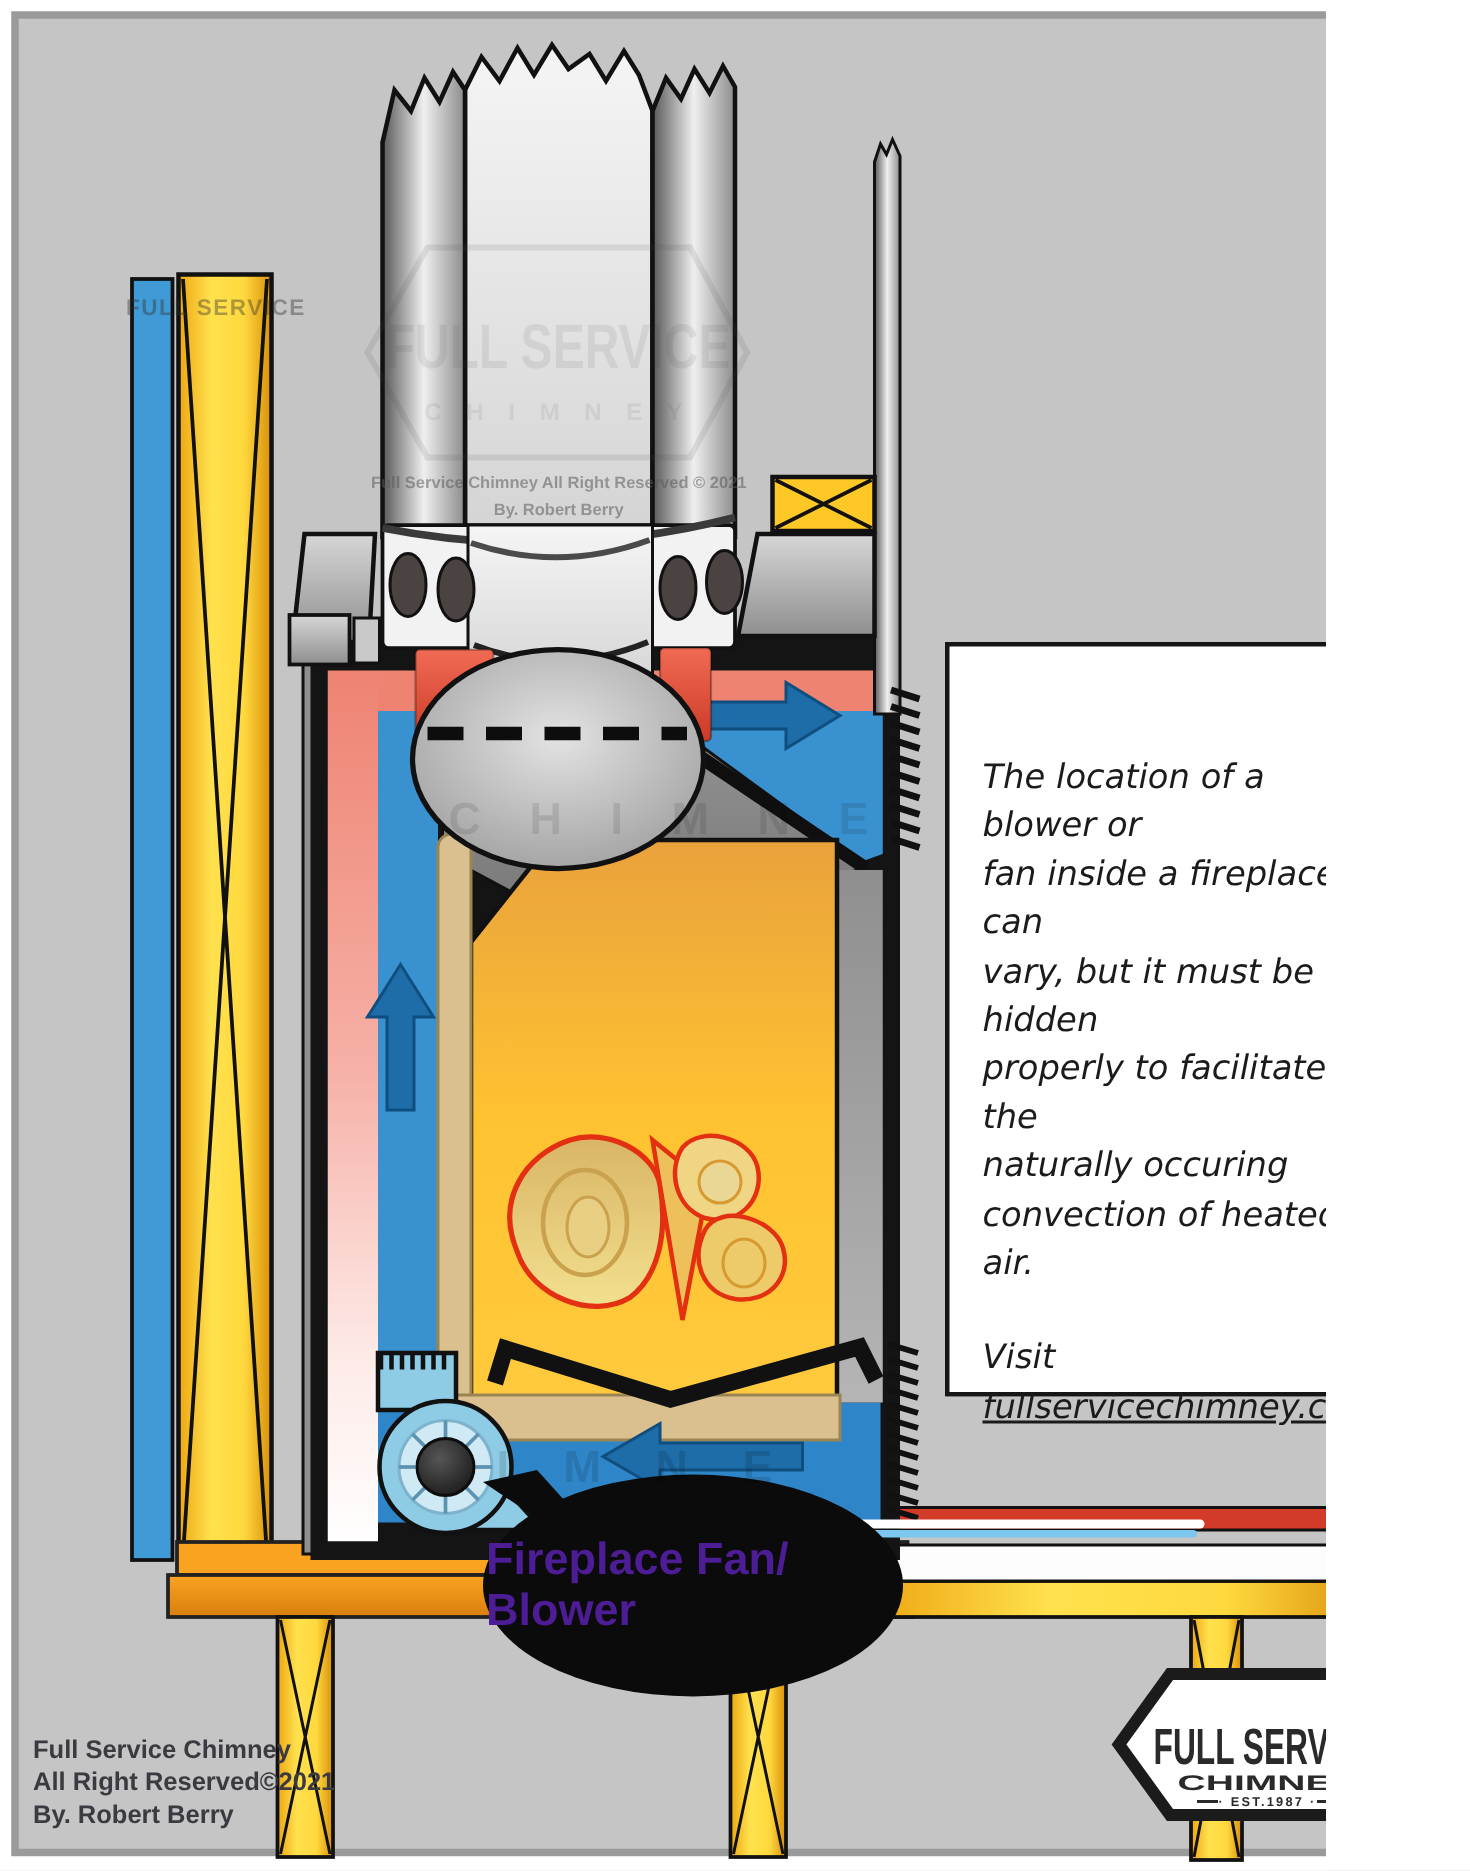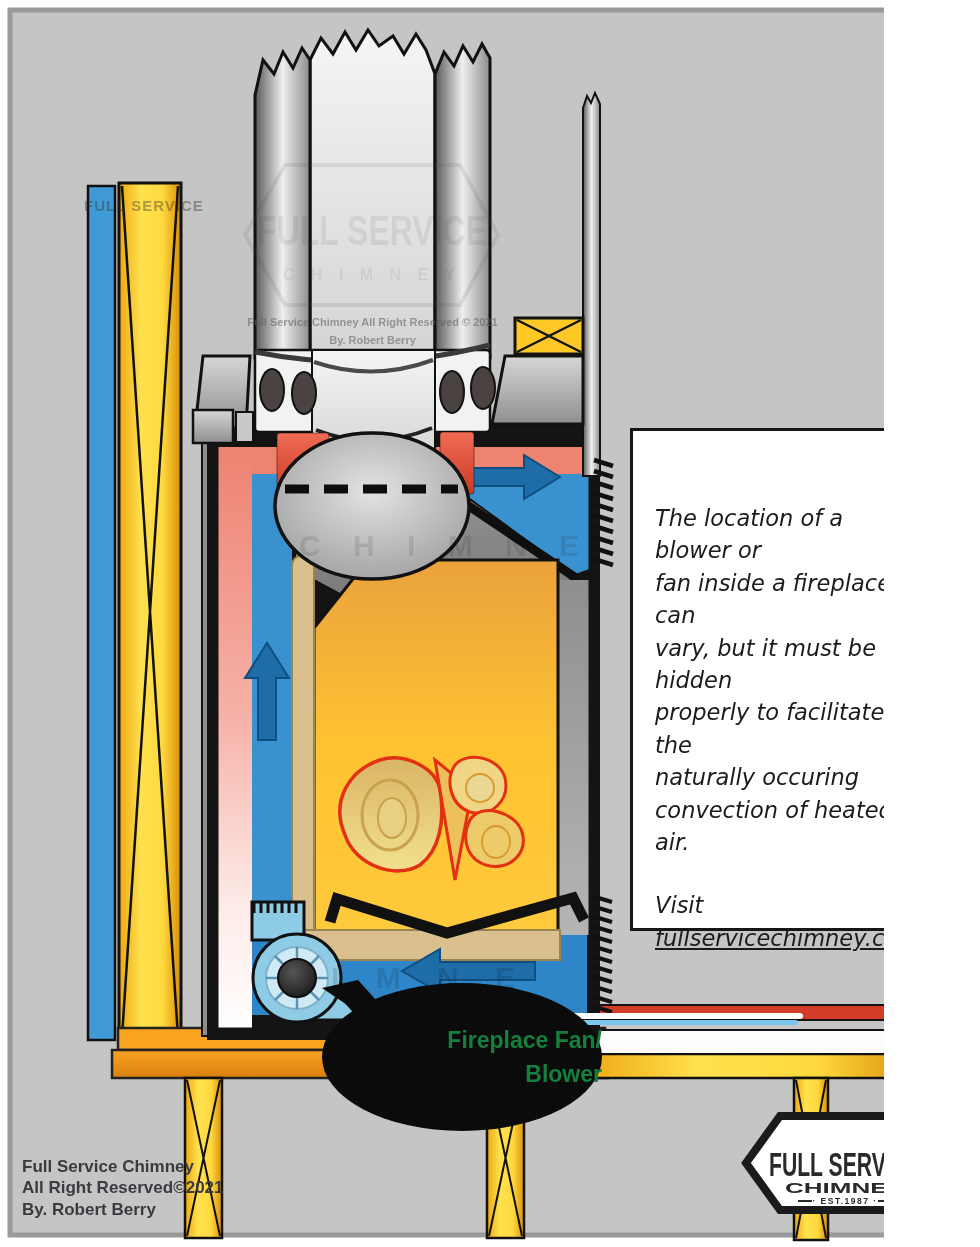--- a/index.html
+++ b/index.html
@@ -7,22 +7,22 @@
          font-family:"Liberation Sans",sans-serif;}
   #diagram-svg{position:absolute;left:0;top:0;}
   .overlay{position:absolute;box-sizing:border-box;}
   #info-box{left:630px;top:428px;width:309px;height:503px;background:#fff;border:3px solid #161616;
             padding:40px 16px 0 22px;font-family:"DejaVu Sans",sans-serif;font-style:italic;
             color:#1b1b1d;font-size:22.5px;line-height:1.44;}
   #info-title{font-size:27px;font-weight:bold;letter-spacing:-0.5px;margin-bottom:3px;}
   .info-para{white-space:pre-line;}
   .gap{margin-top:31px;}
   .uline{text-decoration:underline;}
-  #callout-text{left:324px;top:1023px;width:278px;text-align:right;color:#15803d;
-                font-weight:bold;font-size:23px;line-height:34px;white-space:pre-line;}
+  #callout-text{left:324px;top:1023px;width:278px;text-align:left;color:#4c1d95;
+                font-weight:bold;font-size:30px;line-height:34px;white-space:pre-line;}
   #copyright{left:22px;top:1156px;font-weight:bold;font-size:17px;line-height:1.26;
              color:#3a3a40;white-space:pre-line;}
   #wm-credit{left:240px;top:314px;width:265px;text-align:center;font-weight:bold;font-size:11px;
              line-height:1.6;color:rgba(95,90,95,0.55);white-space:pre-line;}
   #wm-topleft{left:84px;top:197px;font-weight:bold;font-size:15px;letter-spacing:1px;
               color:rgba(50,48,48,0.4);}
 </style>
 </head>
 <body>
 

